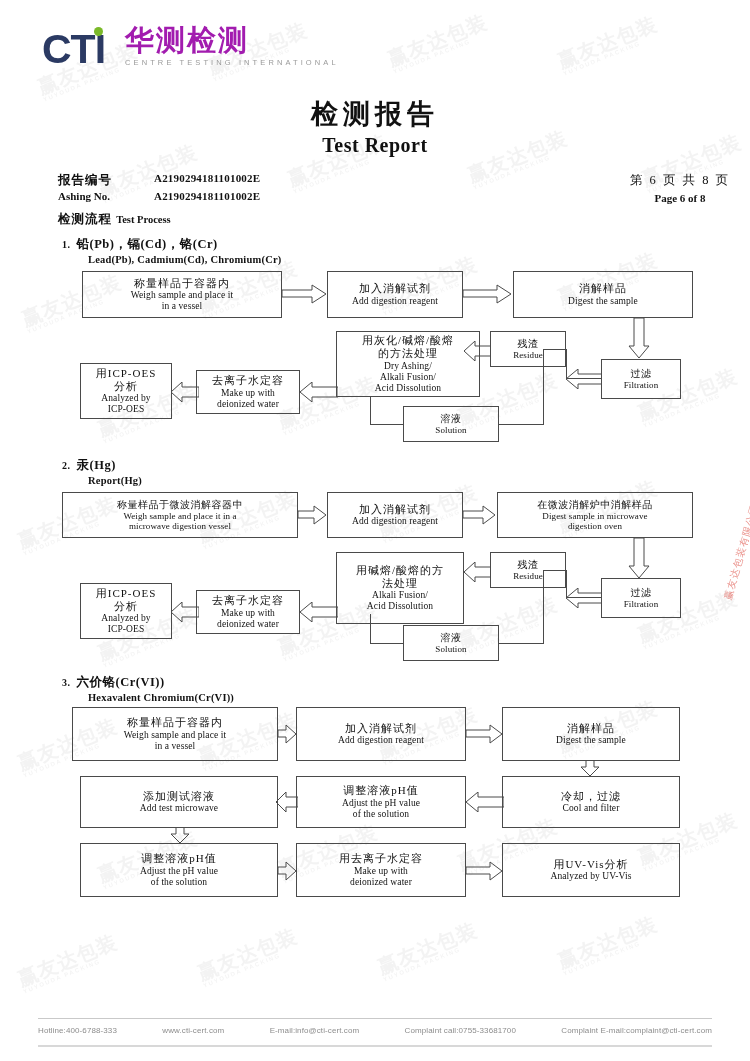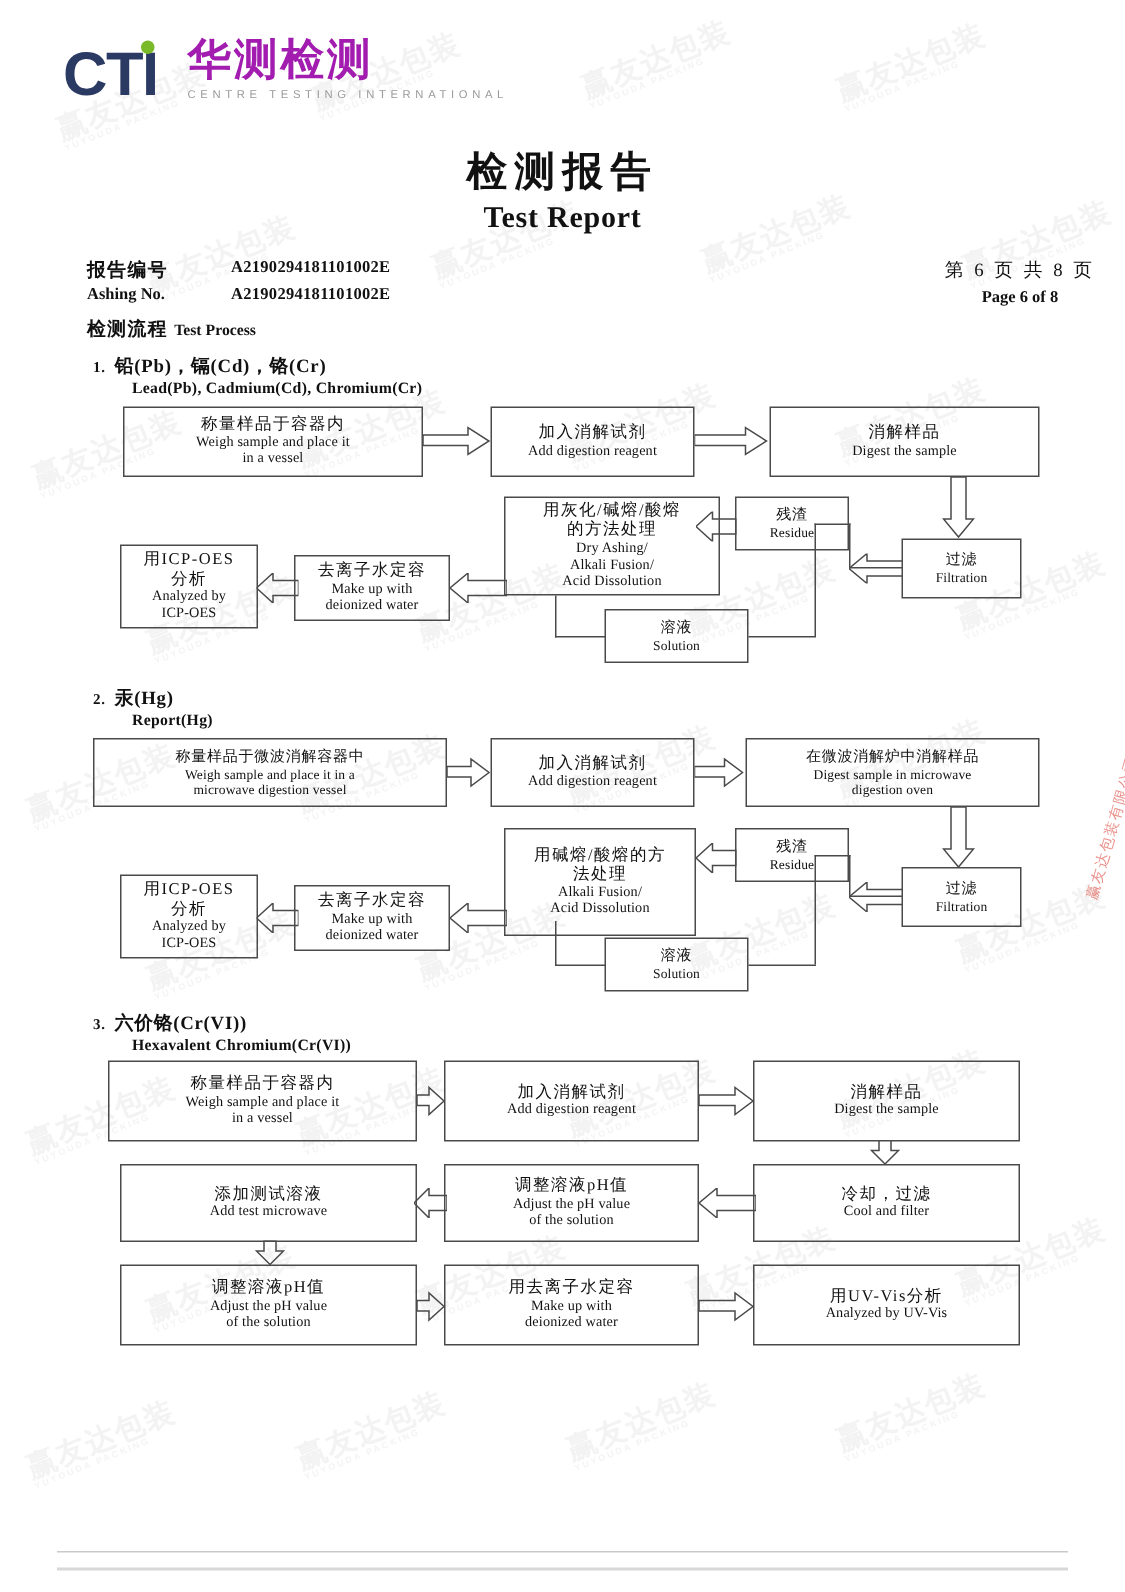--- a/index.html
+++ b/index.html
@@ -656,16 +656,23 @@
         <path d="M0,7 L8,7 L8,2 L18,11 L8,20 L8,14 L0,14 Z" fill="none" stroke="#4a4a4a" stroke-width="1"></path>
       </svg>
       <svg class="arrow" style="left:466px; top:157px;" width="38" height="22">
         <path d="M0,7 L24,7 L24,2 L36,11 L24,20 L24,14 L0,14 Z" fill="none" stroke="#4a4a4a" stroke-width="1"></path>
       </svg>
     </div>
   </div>
 
   <div class="footer">
     <div class="footer-rule"></div>
+    <div class="footer-items">
+      <span>Hotline:400-6788-333</span>
+      <span>www.cti-cert.com</span>
+      <span>E-mail:info@cti-cert.com</span>
+      <span>Complaint call:0755-33681700</span>
+      <span>Complaint E-mail:complaint@cti-cert.com</span>
+    </div>
     <div class="footer-rule2"></div>
   </div>
 
 </div>
 
 </body></html>

